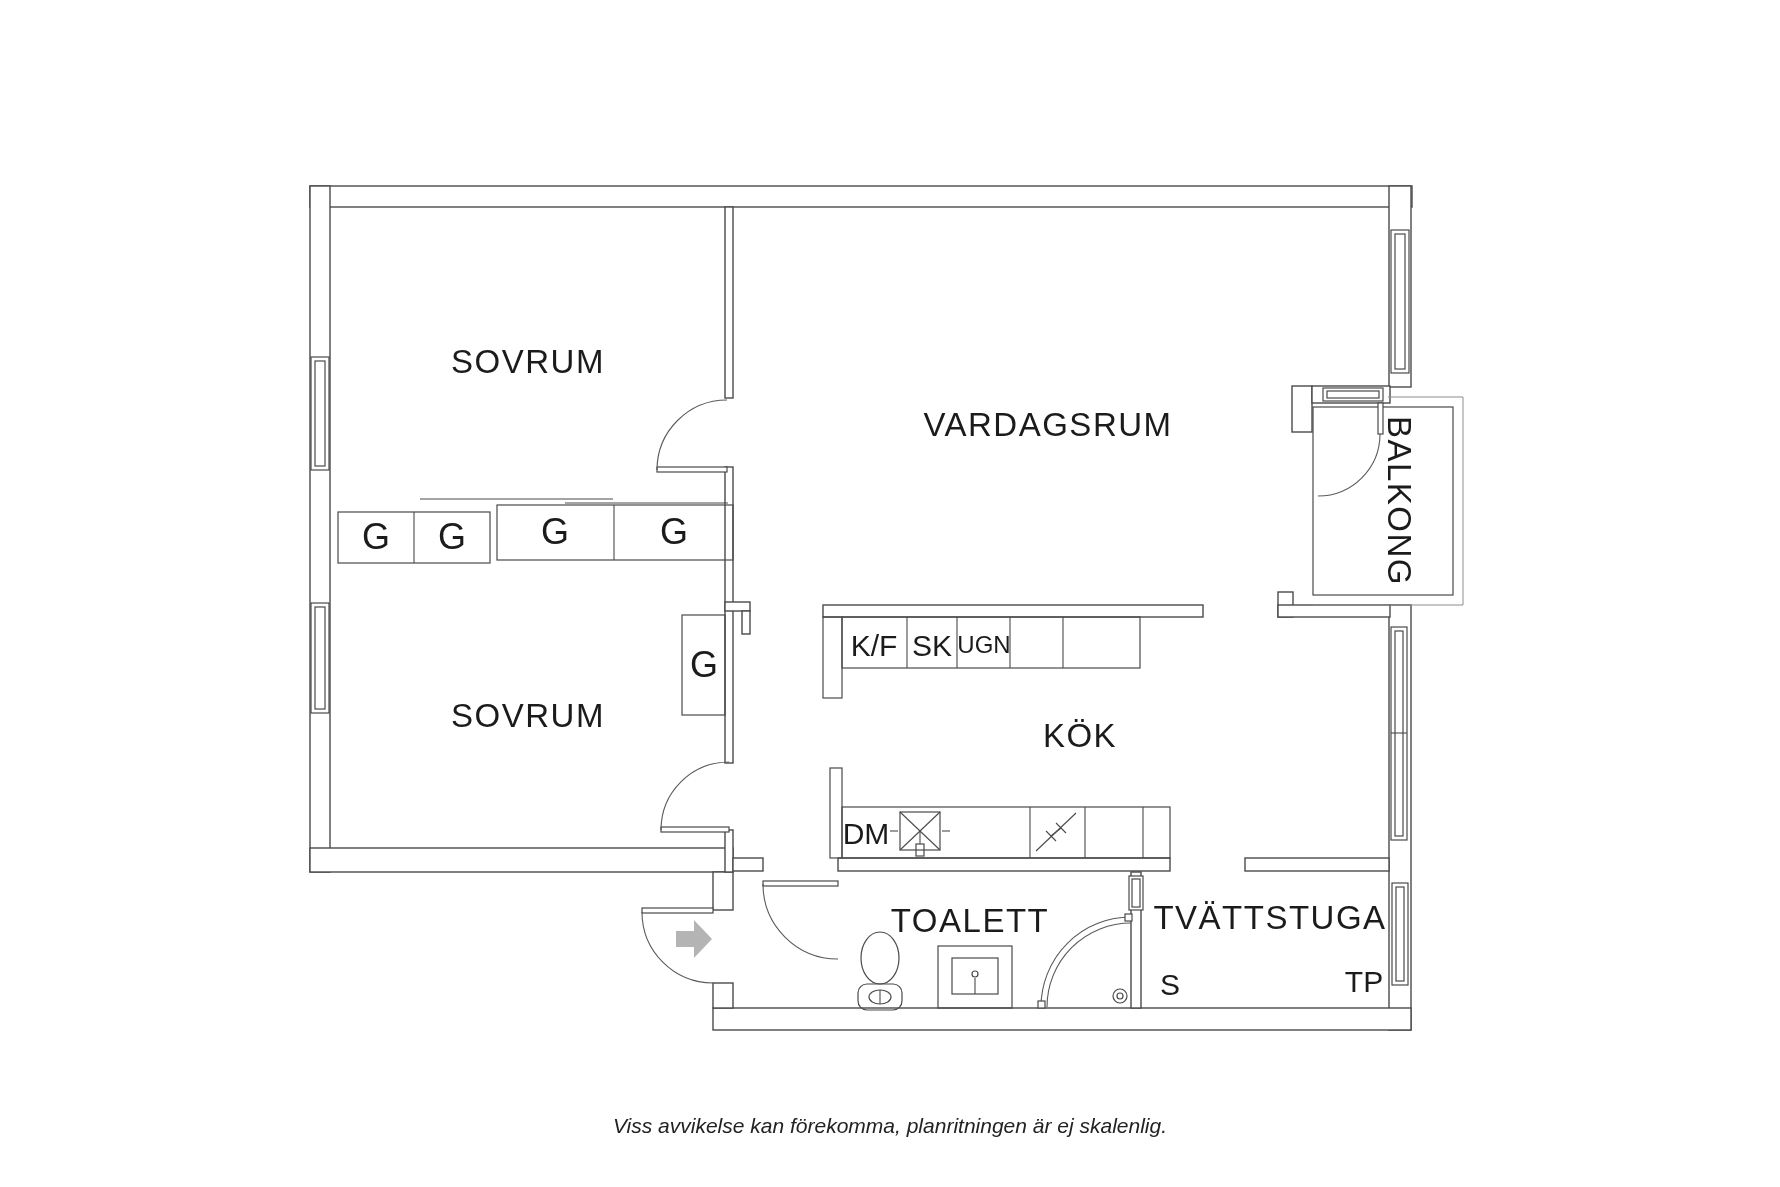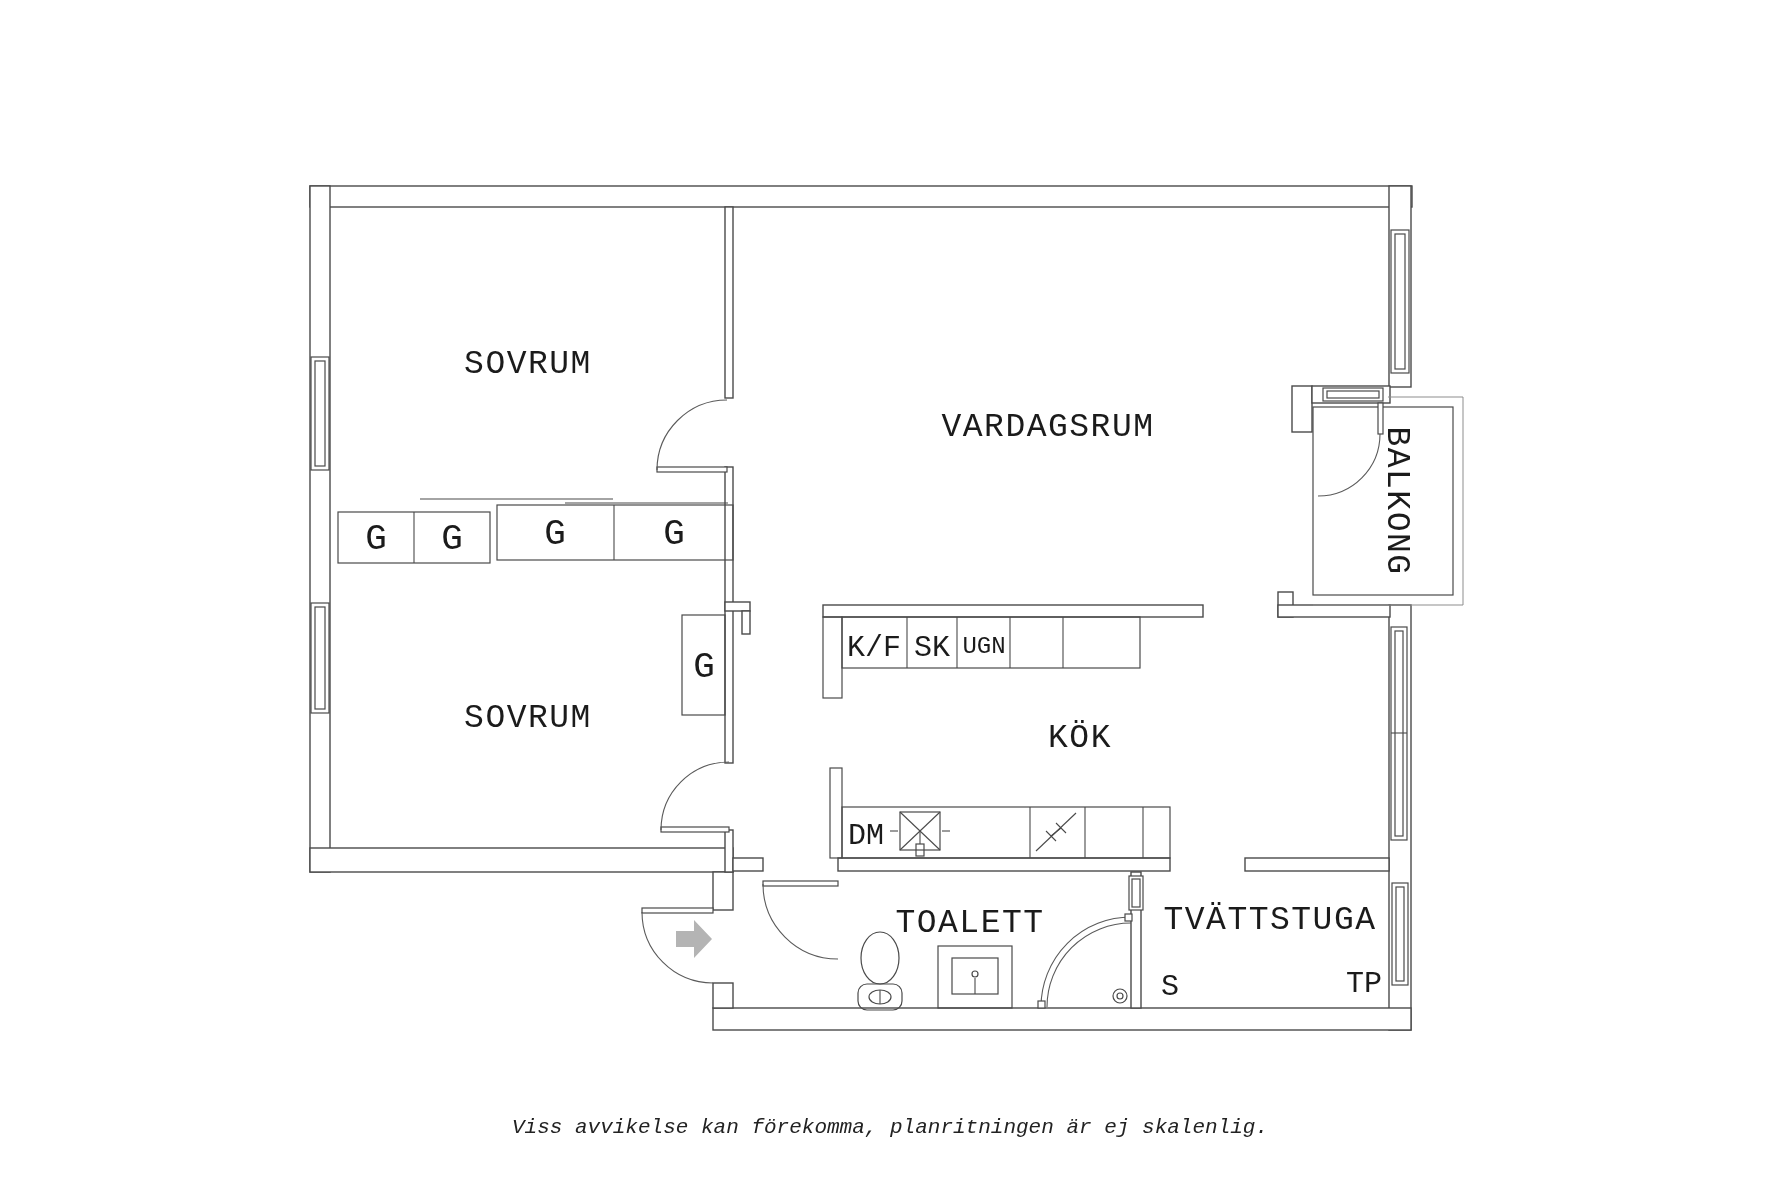--- a/index.html
+++ b/index.html
@@ -1,17 +1,17 @@
 <!DOCTYPE html>
 <html><head>
 <meta charset="utf-8">
 <style>
   html,body{margin:0;padding:0;background:#ffffff;}
   .stage{position:relative;width:1624px;height:1187px;background:#ffffff;overflow:hidden;
-         font-family:Liberation Mono, monospace;}
+         font-family:Liberation Sans, sans-serif;}
   svg{display:block;}
   .w   {fill:#ffffff;stroke:#4a4a4a;stroke-width:1.4;}
   .box {fill:none;stroke:#4a4a4a;stroke-width:1.2;}
   .boxw{fill:#ffffff;stroke:#4a4a4a;stroke-width:1.2;}
   .ln  {stroke:#4a4a4a;stroke-width:1.1;fill:none;}
   .lt  {stroke:#8d8d8d;stroke-width:1;fill:none;}
   .arc {fill:none;stroke:#5a5a5a;stroke-width:1.1;}
   .lbl {fill:#1b1b1b;font-size:33px;letter-spacing:1.5px;}
   .lblG{fill:#1b1b1b;font-size:36px;}
   .lblA{fill:#1b1b1b;font-size:30px;}

